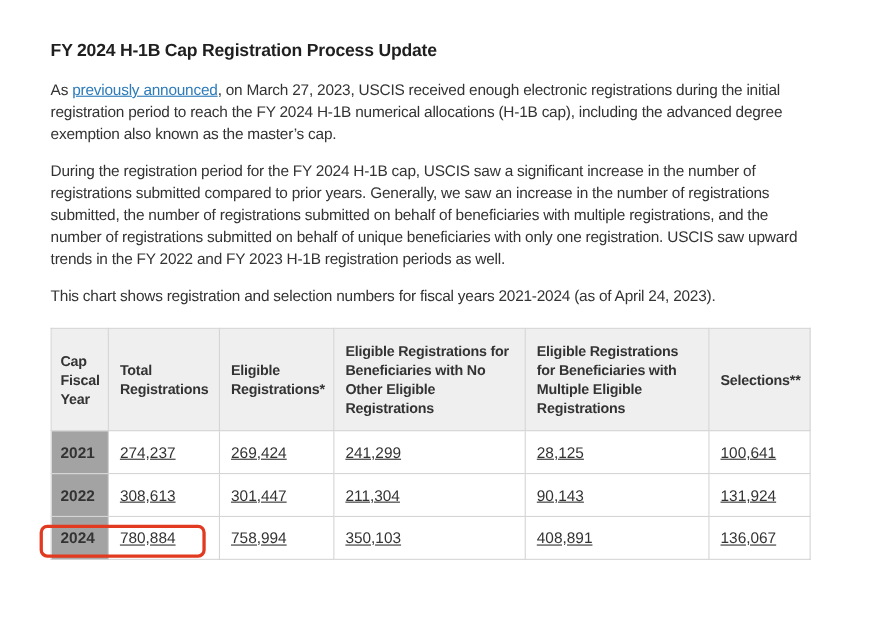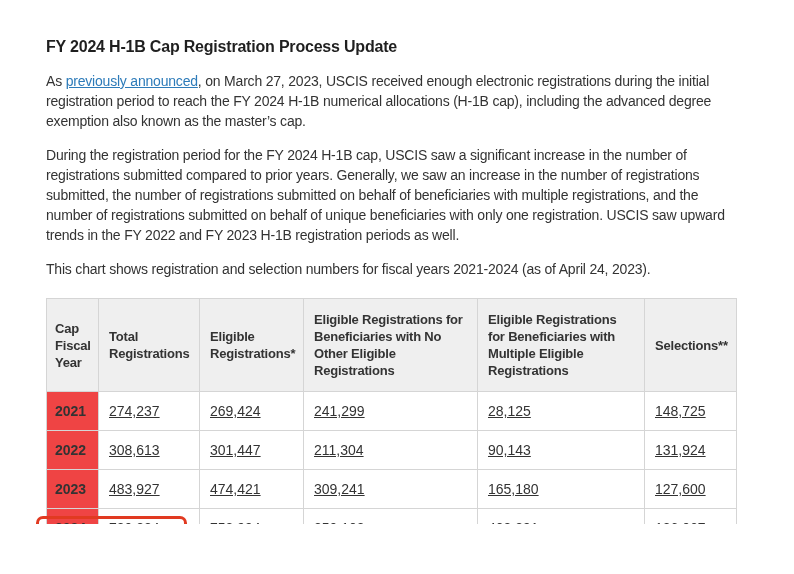--- a/index.html
+++ b/index.html
@@ -70,21 +70,21 @@
     padding: 10px;
     height: 93px;
   }
 
   .reg-table thead th.year-col { padding: 18px 8px; }
 
   .reg-table tbody th {
     font-weight: 700;
     padding: 4px 8px;
     height: 39px;
-    background: #ef4444;
+    background: #a3a3a3;
     font-size: 14px;
   }
 
   .reg-table tbody td {
     padding: 0 10px;
     height: 39px;
     text-decoration: underline;
   }
 
   .highlight-box {
@@ -133,37 +133,29 @@
             <th>Selections**</th>
           </tr>
         </thead>
         <tbody>
           <tr>
             <th>2021</th>
             <td>274,237</td>
             <td>269,424</td>
             <td>241,299</td>
             <td>28,125</td>
-            <td>148,725</td>
+            <td>100,641</td>
           </tr>
           <tr>
             <th>2022</th>
             <td>308,613</td>
             <td>301,447</td>
             <td>211,304</td>
             <td>90,143</td>
             <td>131,924</td>
-          </tr>
-          <tr>
-            <th>2023</th>
-            <td>483,927</td>
-            <td>474,421</td>
-            <td>309,241</td>
-            <td>165,180</td>
-            <td>127,600</td>
           </tr>
           <tr>
             <th>2024</th>
             <td>780,884</td>
             <td>758,994</td>
             <td>350,103</td>
             <td>408,891</td>
             <td>136,067</td>
           </tr>
         </tbody>

